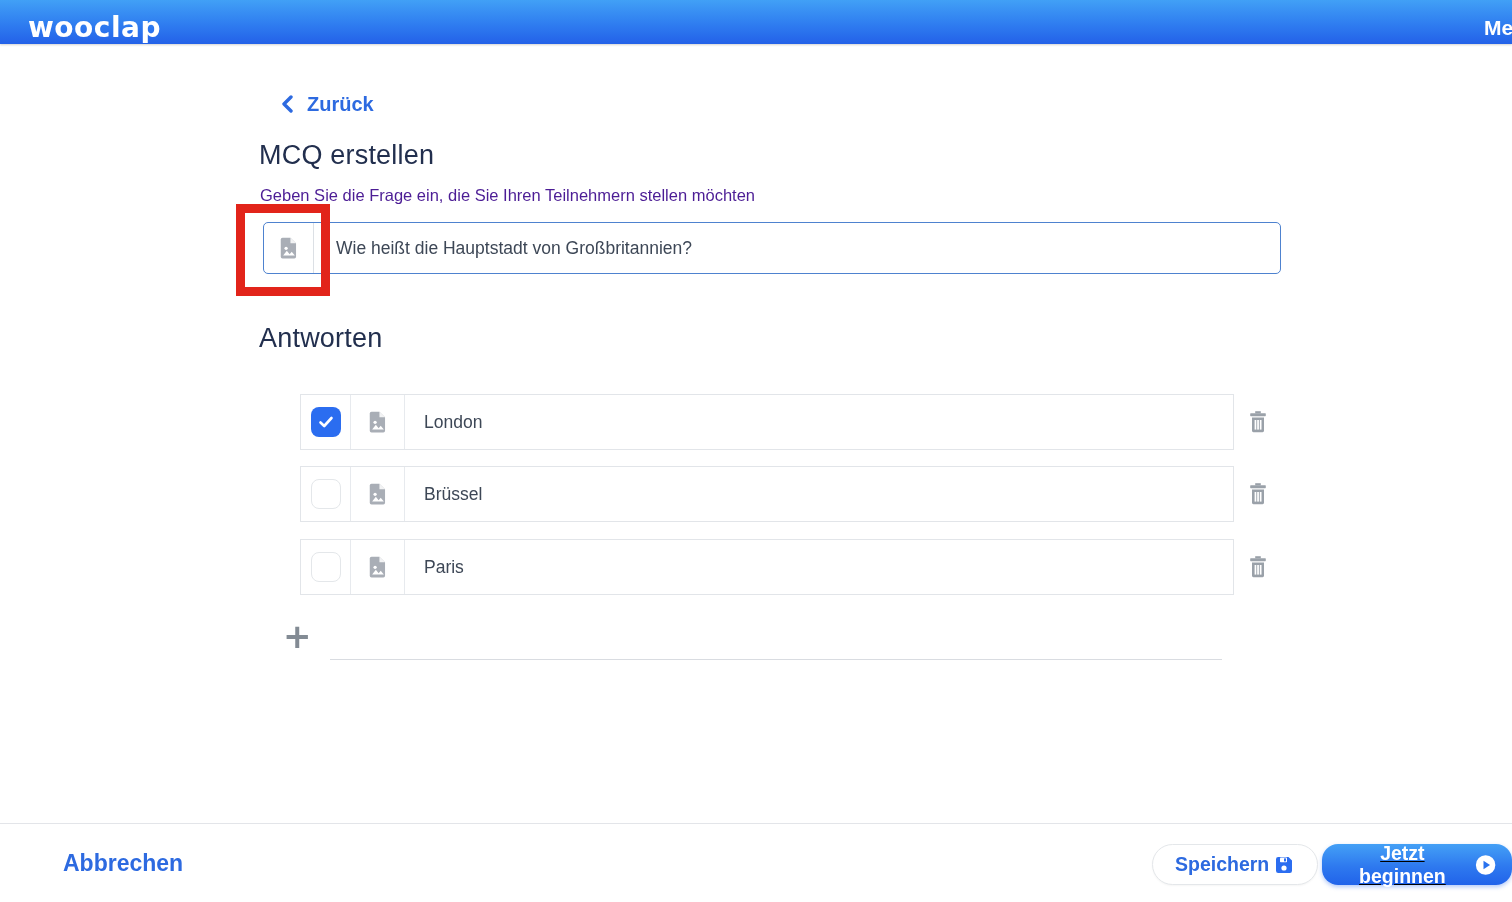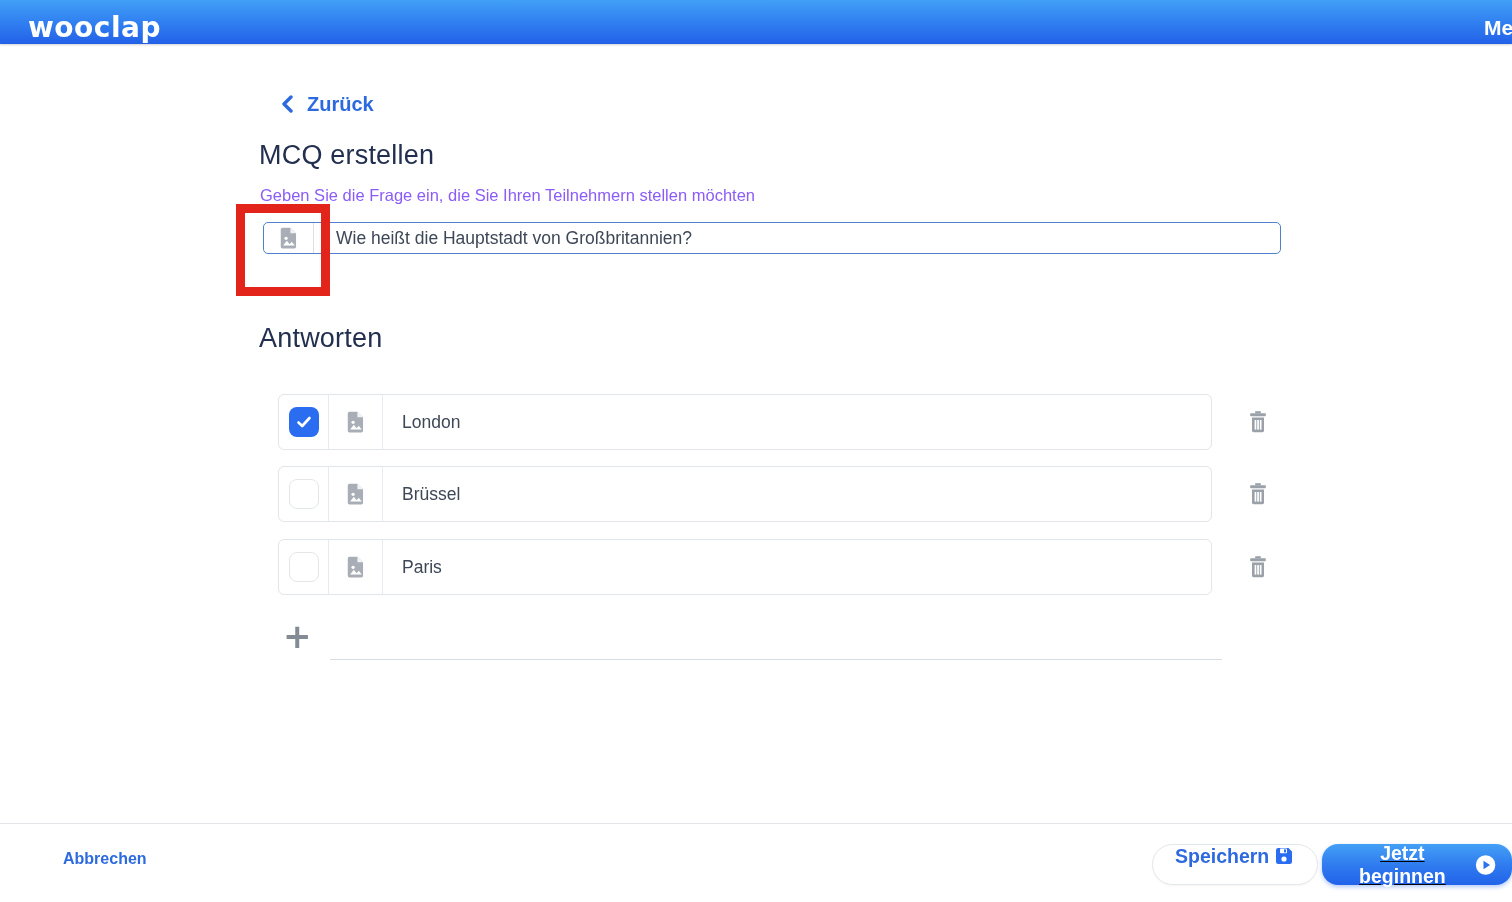--- a/index.html
+++ b/index.html
@@ -35,48 +35,48 @@
   }
   .back-link .chev { width: 12px; height: 18px; display: block; }
   .back-label { font-size: 20px; font-weight: 700; color: #2d6ae0; }
 
   
   .h1 {
     position: absolute; left: 259px; color: #222f4e;
     font-size: 27px; font-weight: 500; letter-spacing: .2px;
   }
   .subtitle {
-    position: absolute; left: 260px; color: #8b5cf6; font-size: 16.5px; font-weight: 400;
+    position: absolute; left: 260px; color: #4c1d95; font-size: 16.5px; font-weight: 400;
   }
 
   
   .question-input {
-    position: absolute; left: 263px; top: 222px; width: 1018px; height: 32px;
+    position: absolute; left: 263px; top: 222px; width: 1018px; height: 52px;
     border: 1px solid #4e82cf; border-radius: 5px; background: #fff;
     display: flex; align-items: stretch;
   }
   .q-icon-cell {
     width: 50px; display: flex; align-items: center; justify-content: center;
     border-right: 1px solid #dce0e5; cursor: pointer;
   }
   .q-text {
     flex: 1; display: flex; align-items: center; padding-left: 22px;
     font-size: 17.5px; color: #3d4756;
   }
 
   
   .annotation-rect {
     position: absolute; left: 236px; top: 204px; width: 94px; height: 92px;
     border: 9px solid #e2241a; pointer-events: none; z-index: 50;
   }
 
   
   .answer-row {
-    position: absolute; left: 278px; width: 934px; height: 56px;
-    border: 1px solid #e2e5e9; border-radius: 6px; background: #fff;
+    position: absolute; left: 300px; width: 934px; height: 56px;
+    border: 1px solid #e2e5e9; border-radius: 0; background: #fff;
     display: flex; align-items: stretch;
   }
   .cb-cell {
     width: 50px; display: flex; align-items: center; justify-content: center;
     border-right: 1px solid #e7eaee;
   }
   .checkbox {
     width: 30px; height: 30px; border-radius: 8px; cursor: pointer;
     display: flex; align-items: center; justify-content: center;
   }
@@ -107,27 +107,27 @@
     position: absolute; left: 330px; top: 659px; width: 892px; height: 1px;
     background: #d9dce1;
   }
 
   
   .footer-divider {
     position: absolute; left: 0; top: 823px; width: 1512px; height: 1px; background: #e3e5e9;
   }
   .cancel-link {
     position: absolute; left: 63px; top: 850px; background: none; border: none; cursor: pointer;
-    color: #2d6ae0; font-size: 16px; font-weight: 700; padding: 0;
+    color: #2d6ae0; font-size: 23px; font-weight: 700; padding: 0;
     font-family: "Liberation Sans", sans-serif;
   }
   .save-btn {
     position: absolute; left: 1152px; top: 844px; height: 41px; padding: 0 22px;
     background: #ffffff; border: 1px solid #e4e7ea; border-radius: 21px; cursor: pointer;
-    display: flex; gap: 4px;
+    display: flex; align-items: center; gap: 4px;
     box-shadow: 0 1px 2px rgba(0,0,0,.04);
   }
   .save-btn .lbl { color: #2d6ae0; font-size: 19.5px; font-weight: 700; font-family: "Liberation Sans", sans-serif; }
   .start-btn {
     position: absolute; left: 1322px; top: 844px; height: 41px; padding: 0 16px 0 20px;
     background: linear-gradient(180deg, #44a0f6 0%, #2e79ef 55%, #2163ea 100%);
     border: none; border-radius: 16px; cursor: pointer;
     display: flex; align-items: center; gap: 12px;
     box-shadow: 0 2px 4px rgba(33,99,234,.35);
     text-decoration: underline;

